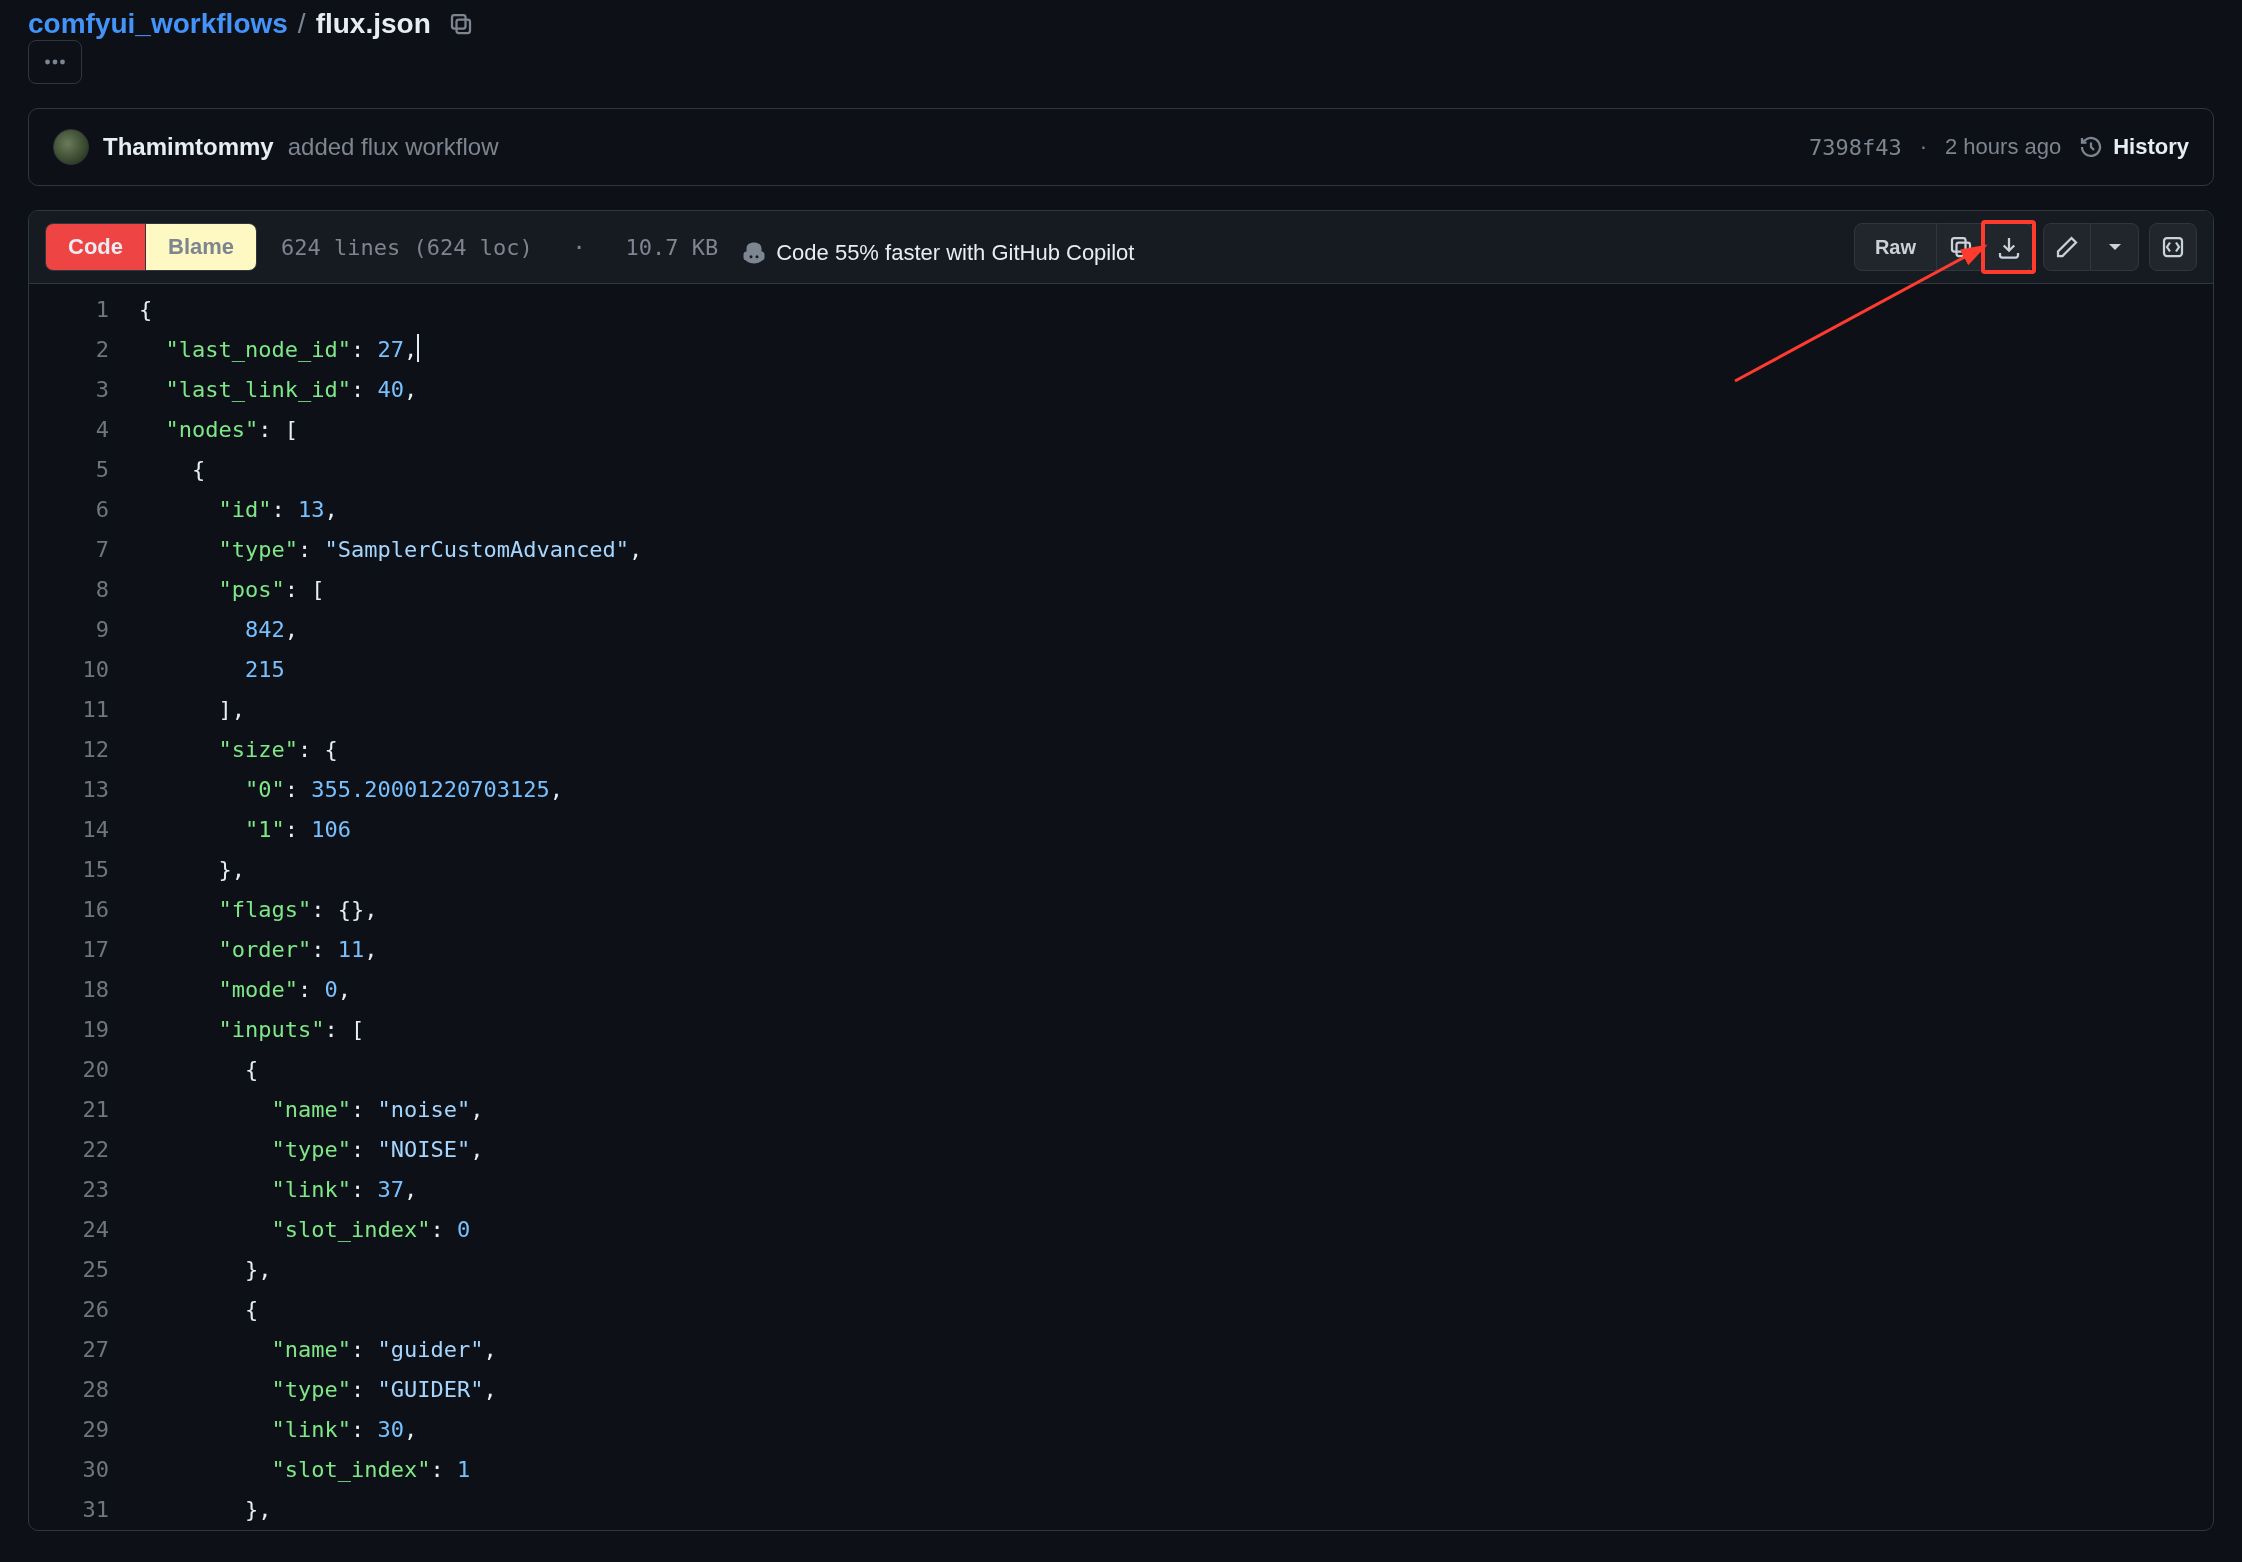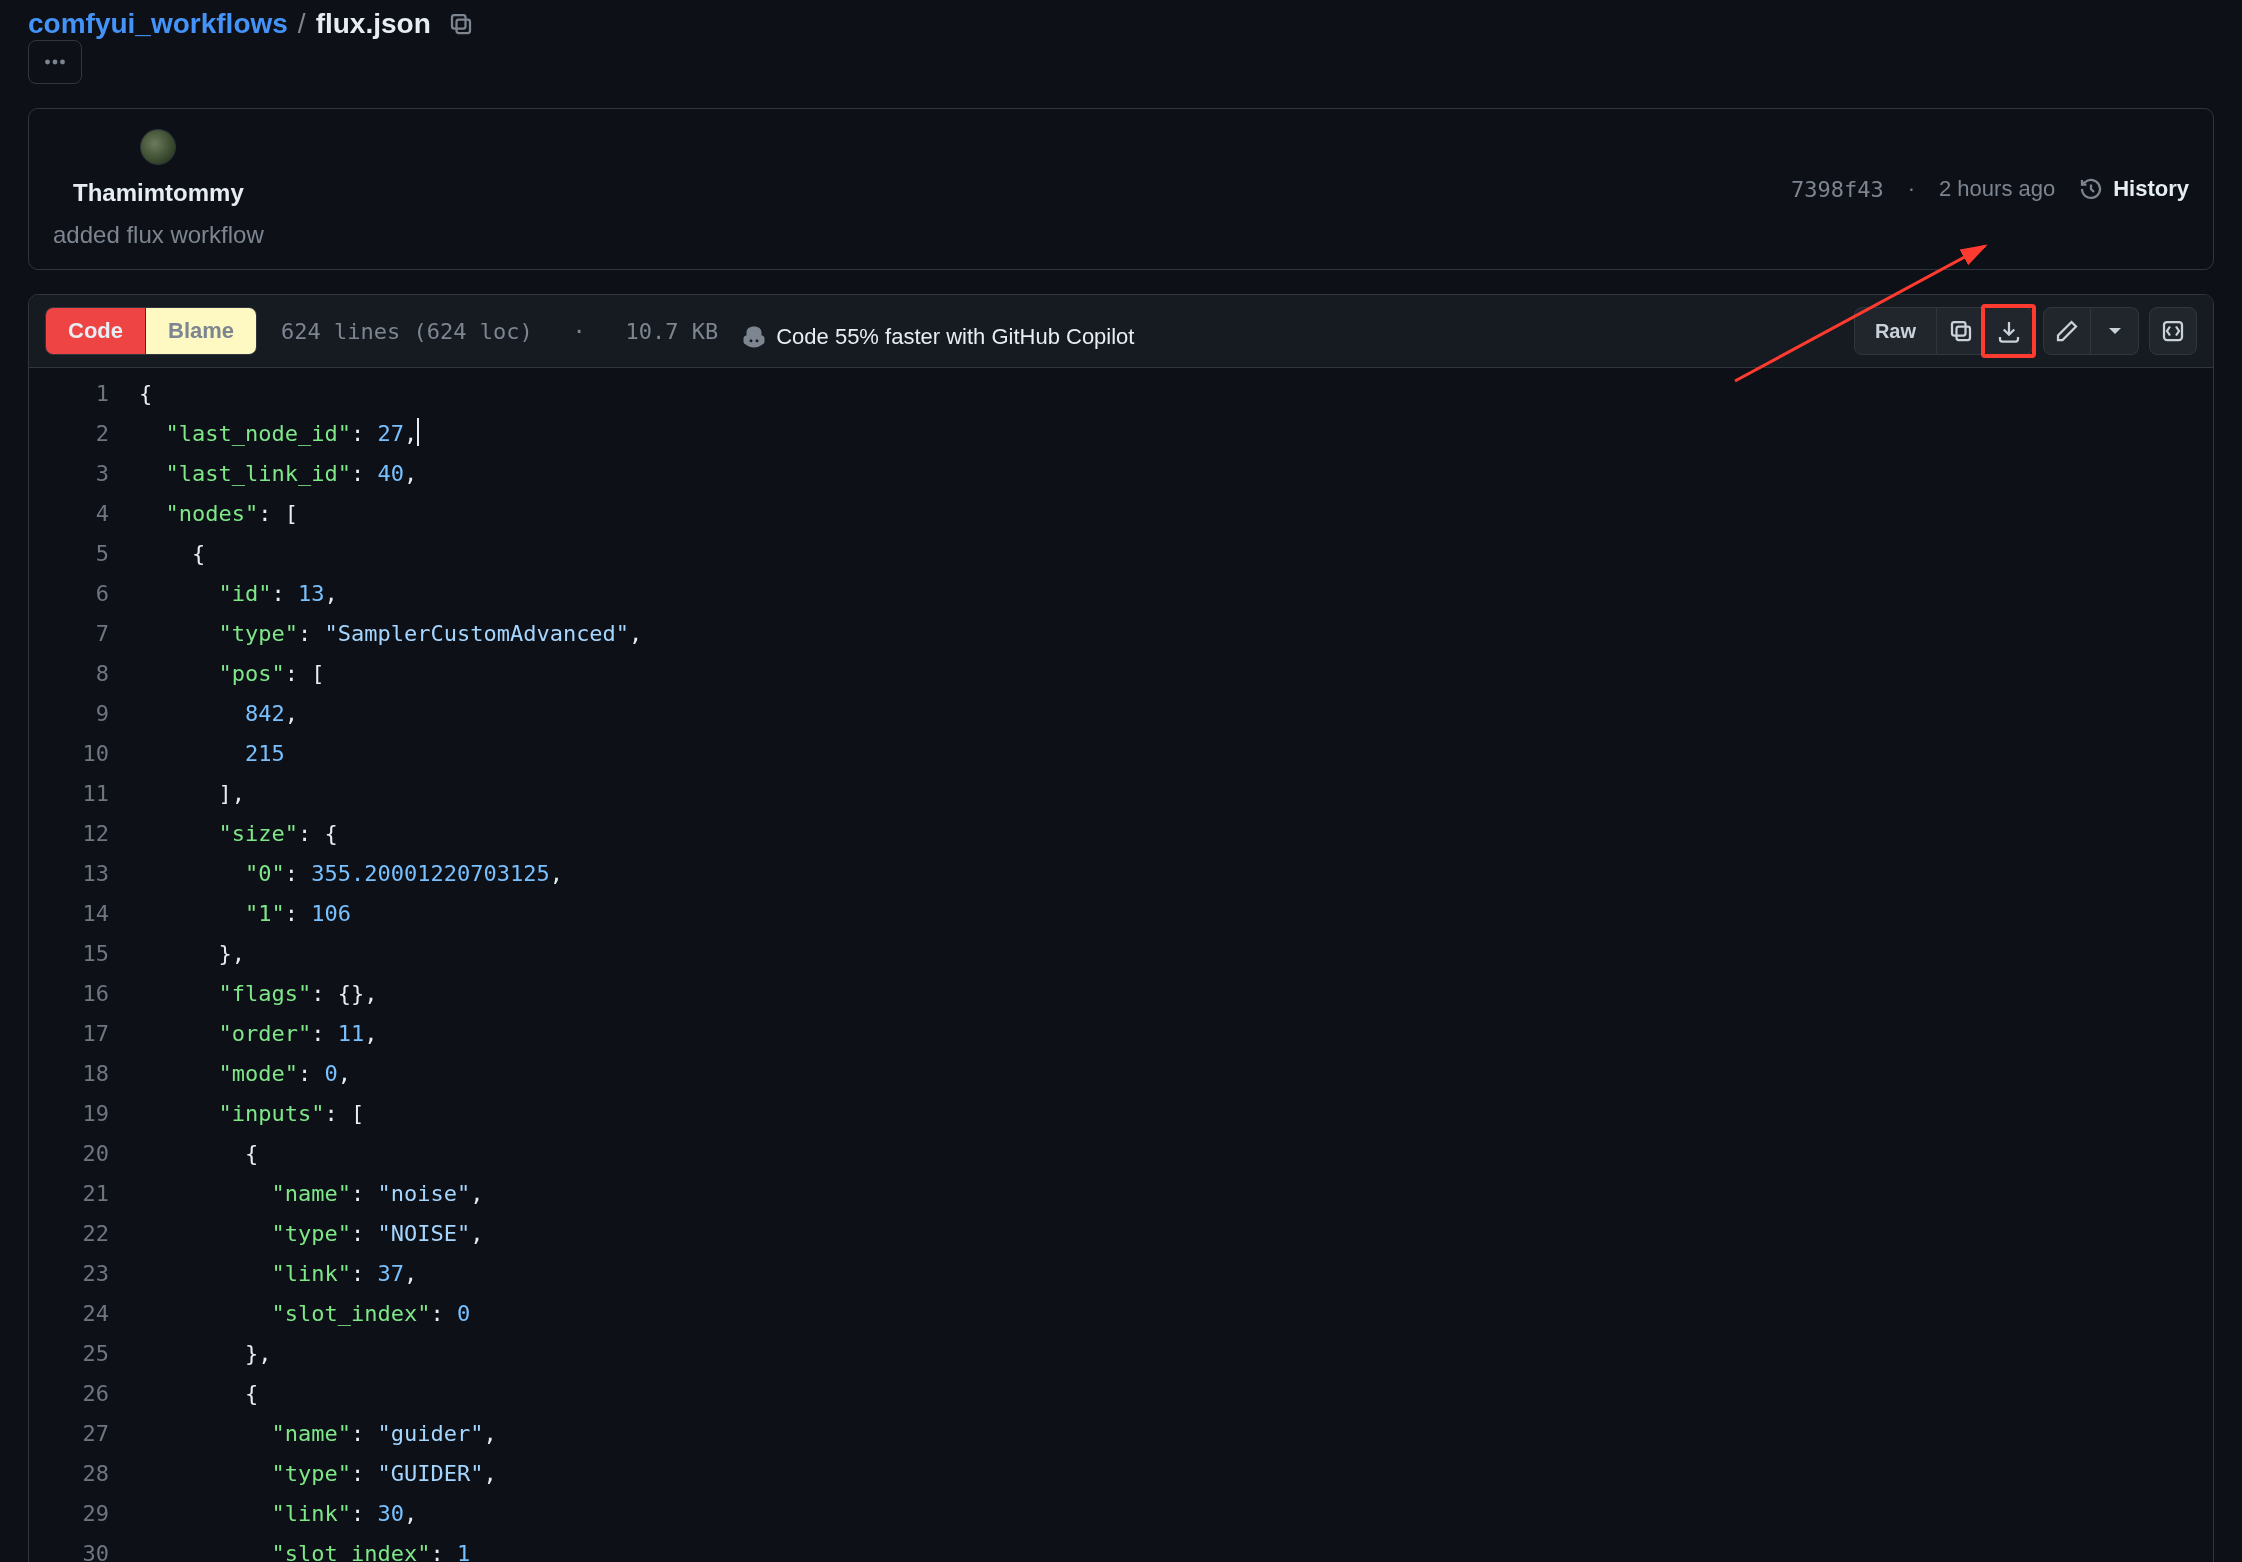--- a/index.html
+++ b/index.html
@@ -30,29 +30,29 @@
     display: flex; align-items: center; justify-content: center; cursor: pointer;
     background: #21262d00;
   }
 
   
   .commit-bar {
     border: 1px solid #30363d; border-radius: 10px; padding: 20px 24px;
     display: flex; align-items: center; justify-content: space-between;
     margin: 0 8px 24px 8px;
   }
-  .commit-left { display: flex; align-items: center; gap: 14px; flex-direction: column; }
+  .commit-left { display: flex; align-items: center; gap: 14px; }
   .avatar {
     width: 36px; height: 36px; border-radius: 50%;
     background: radial-gradient(circle at 40% 40%, #6b7a5a 0%, #3a4a2f 60%, #1a2315 100%);
     border: 1px solid #30363d;
   }
   .author { font-weight: 600; font-size: 24px; color: #e6edf3; }
   .commit-msg { font-size: 24px; color: #7d8590; }
-  .commit-right { display: flex; align-items: center; gap: 24px; font-size: 22px; color: #7d8590; }
+  .commit-right { display: flex; align-items: center; gap: 18px; font-size: 22px; color: #7d8590; }
   .commit-hash { font-family: ui-monospace, SFMono-Regular, Menlo, monospace; }
   .dot { color: #7d8590; }
   .history-link { display: flex; align-items: center; gap: 10px; color: #e6edf3; font-weight: 600; cursor: pointer; }
   .history-link svg { stroke: #7d8590; }
 
   
   .file-box { border: 1px solid #30363d; border-radius: 10px; margin: 0 8px; overflow: hidden; }
   .file-toolbar {
     display: flex; align-items: center; justify-content: space-between;
     padding: 12px 16px; background: #161b22; border-bottom: 1px solid #30363d;

